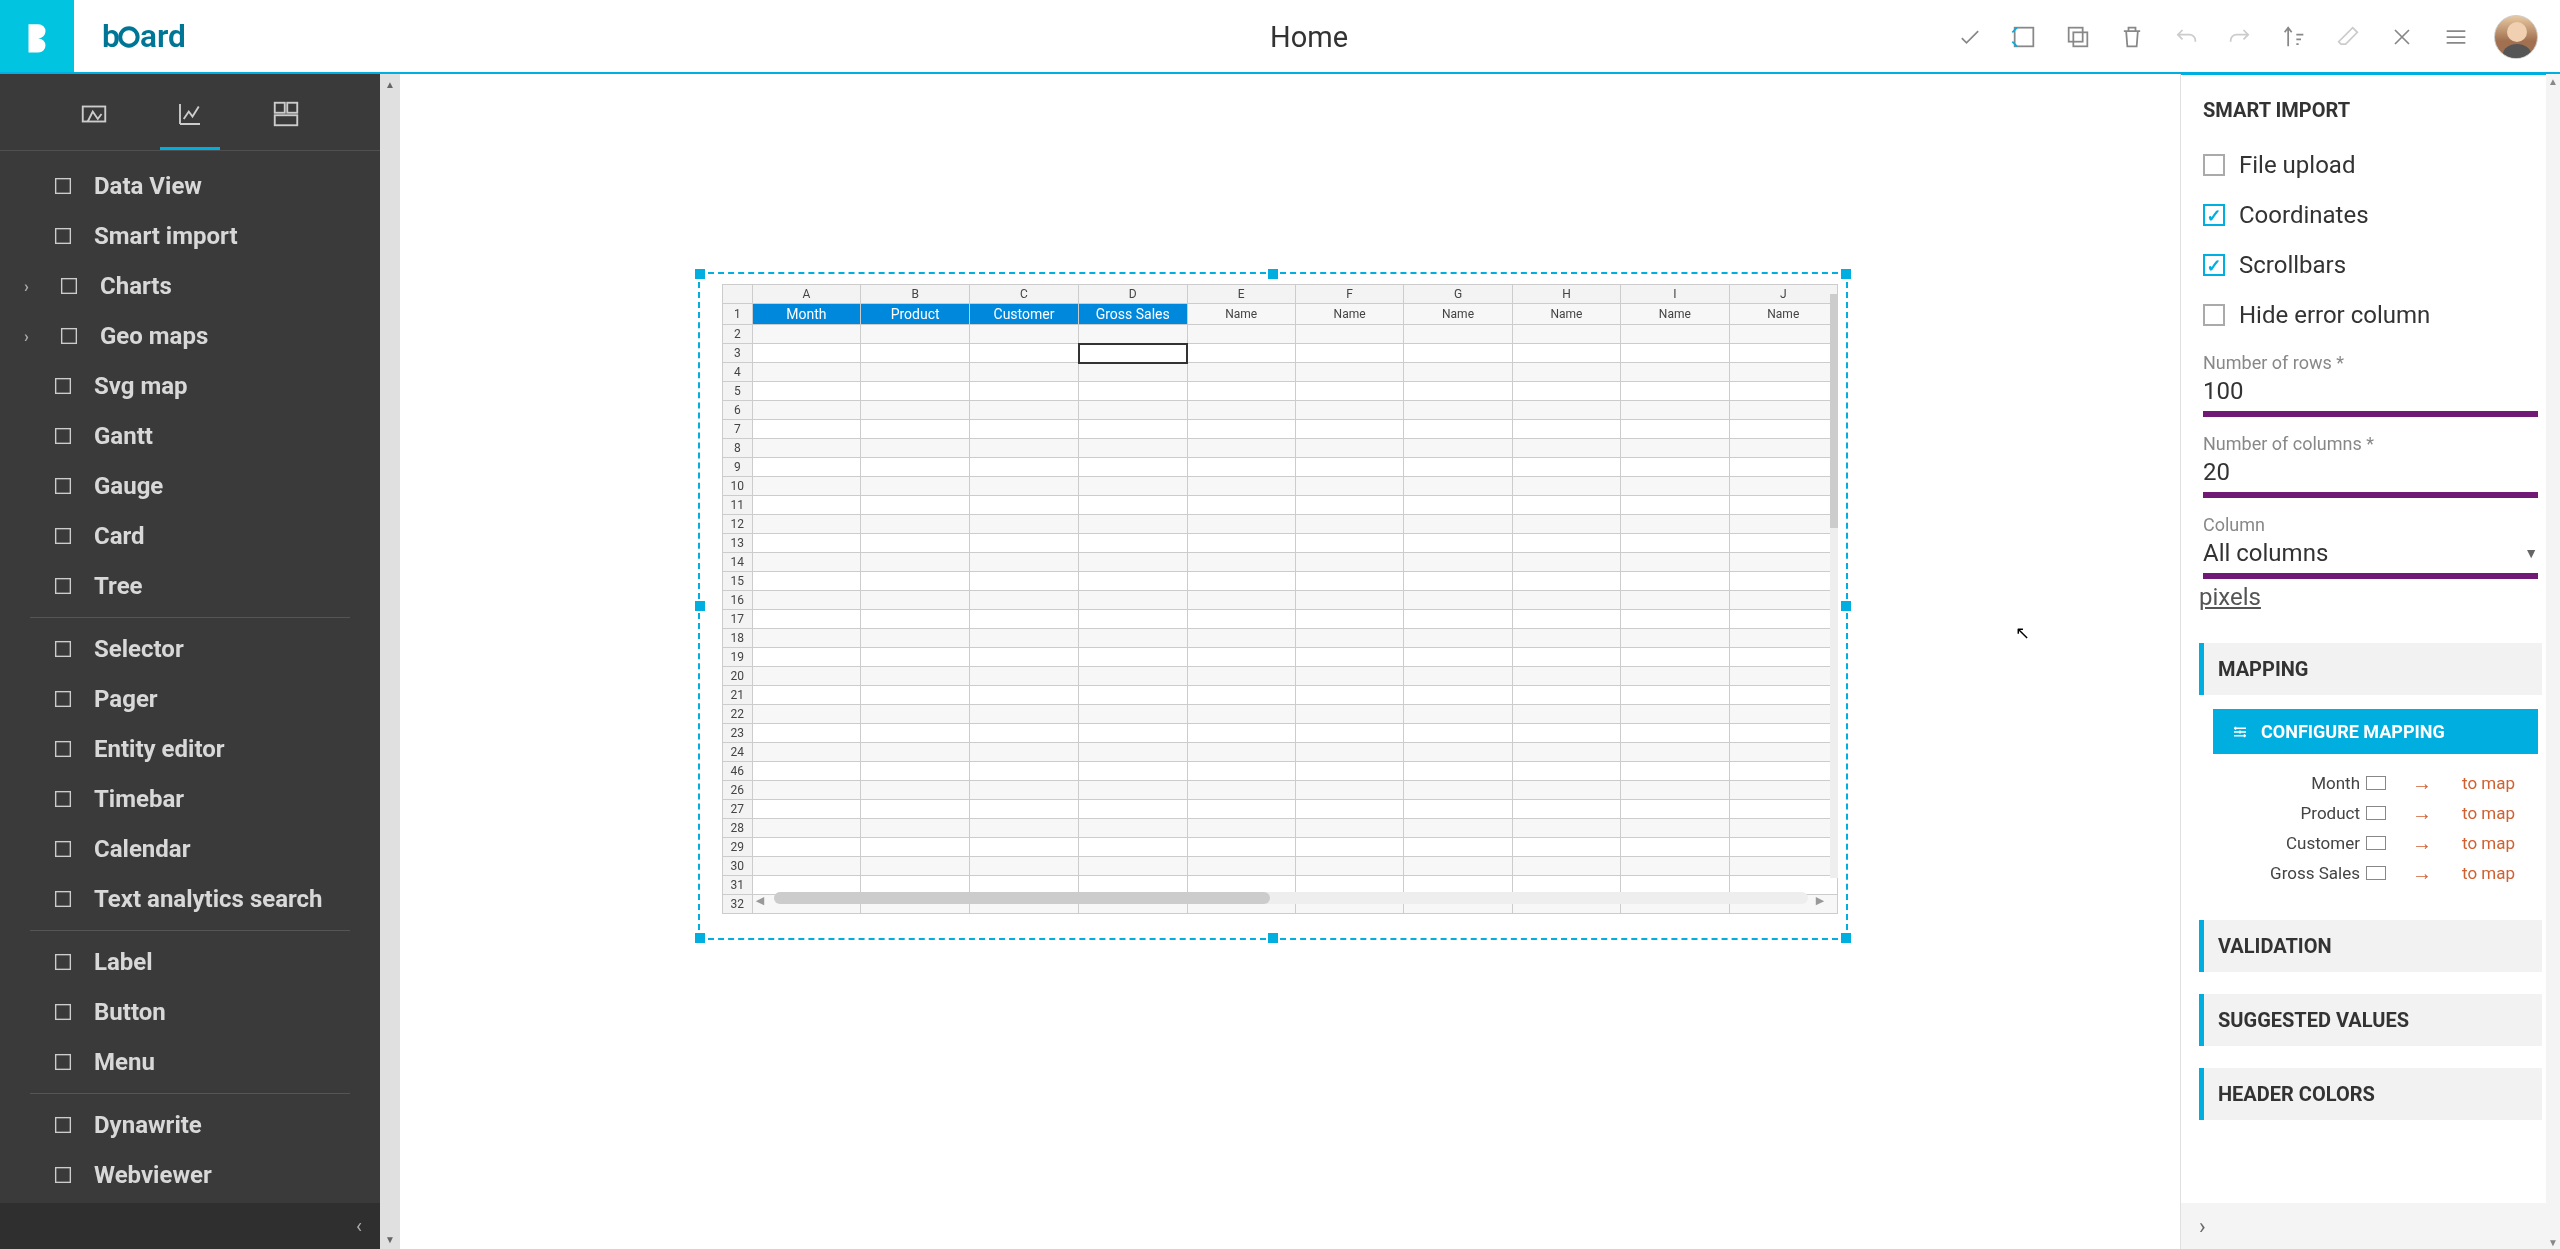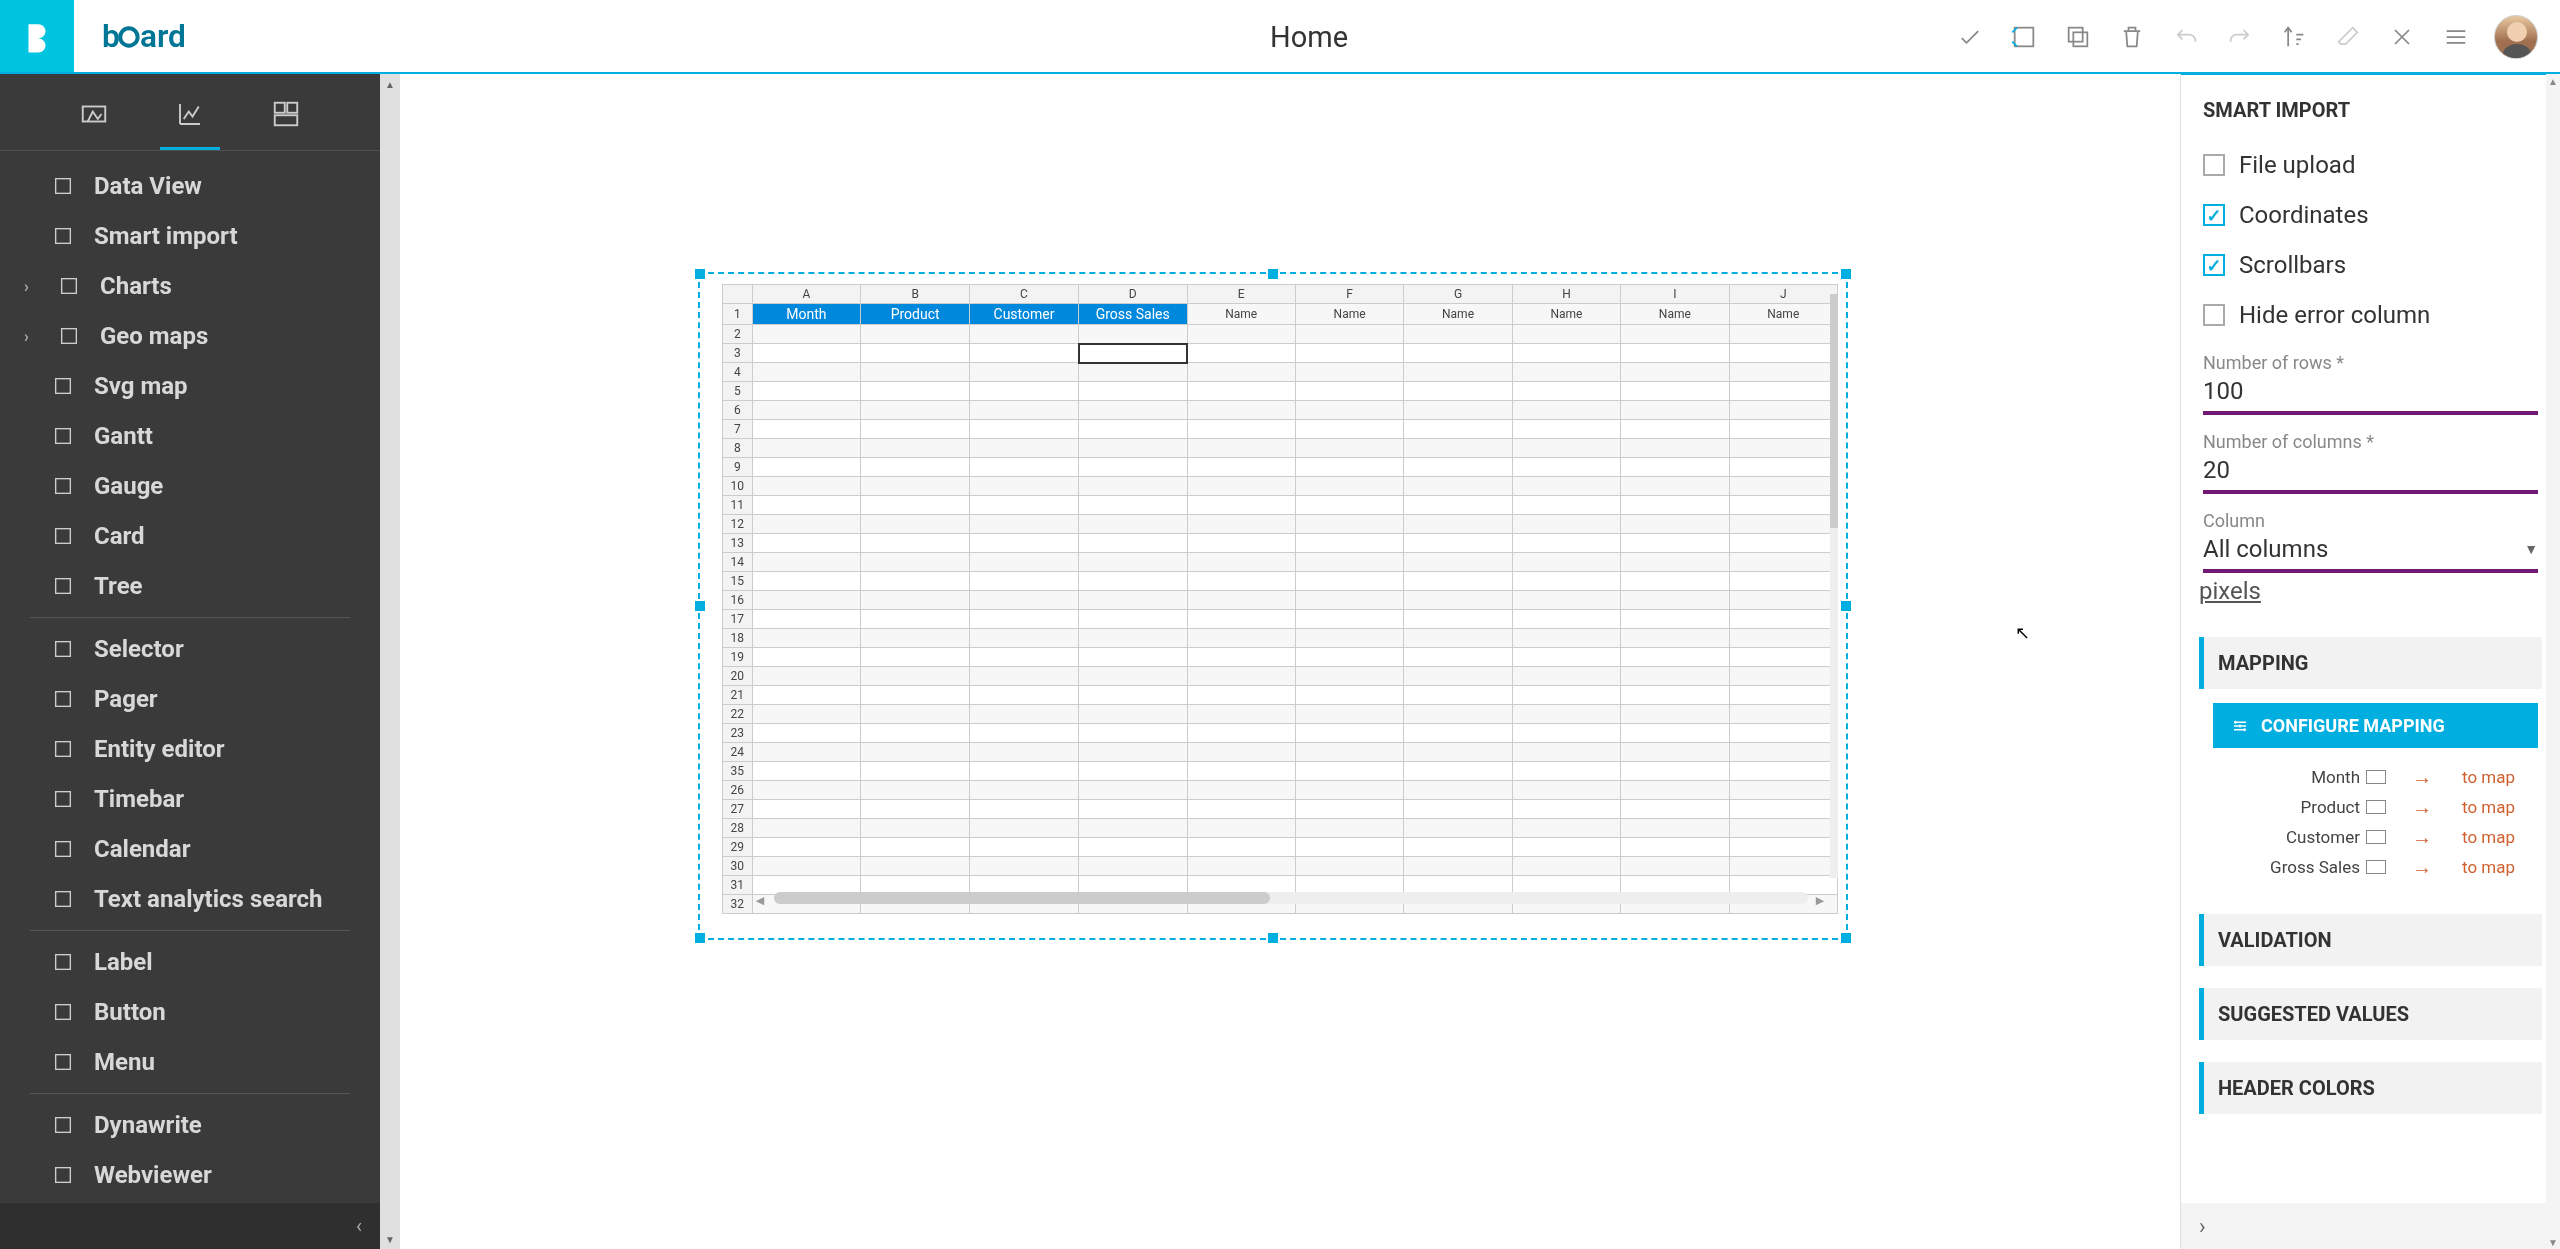--- a/index.html
+++ b/index.html
@@ -77,21 +77,21 @@
 .rpanel { width:380px; border-left:1px solid #e0e0e0; display:flex; flex-direction:column; overflow:hidden; position:relative; }
 .rpanel-body { padding:14px 18px 0 18px; flex:1; overflow:hidden; }
 .rp-title { font-size:20px; font-weight:700; color:#333; padding:10px 4px 18px; }
 .rp-check { display:flex; align-items:center; gap:14px; padding:11px 4px; font-size:24px; color:#333; }
 .rp-check .box { width:22px; height:22px; border:2px solid #aaa; display:flex; align-items:center; justify-content:center; }
 .rp-check.checked .box { border-color:#00aee0; }
 .rp-check.checked .box::after { content:"✓"; color:#00aee0; font-size:18px; font-weight:700; }
 .rp-field { padding:12px 4px 4px; }
 .rp-field label { font-size:18px; color:#888; }
 .rp-field .req { color:#888; }
-.rp-field .val { font-size:24px; color:#333; padding:4px 0 6px; border-bottom:4px solid #701a75; }
+.rp-field .val { font-size:24px; color:#333; padding:4px 0 6px; border-bottom:6px solid #701a75; }
 .rp-field.select .val { display:flex; justify-content:space-between; align-items:center; }
 .rp-field.select .val .dd { color:#666; font-size:14px; }
 .rp-row { display:flex; align-items:flex-end; gap:14px; }
 .rp-row .rp-field { flex:1; }
 .rp-row .unit { font-size:24px; color:#555; padding-bottom:10px;text-decoration:underline; }
 
 .rp-section { margin-top:22px; background:#f2f2f2; border-left:5px solid #00aee0; padding:14px 14px; font-size:20px; font-weight:700; color:#333; }
 .rp-mapbtn { margin:14px 4px 14px 14px; background:#00aee0; color:#fff; padding:12px 18px; font-size:18px; font-weight:700; display:flex; align-items:center; gap:12px; cursor:pointer; }
 .rp-mapbtn svg{width:18px;height:18px;stroke:#fff;fill:none;stroke-width:2;}
 
@@ -715,21 +715,21 @@
                   <td class="data"></td>
                   <td class="data"></td>
                   <td class="data"></td>
                   <td class="data"></td>
                   <td class="data"></td>
                   <td class="data"></td>
                   <td class="data"></td>
                   <td class="data"></td>
                 </tr>
                 <tr>
-                  <th class="rhead">35</th>
+                  <th class="rhead">46</th>
                   <td class="data"></td>
                   <td class="data"></td>
                   <td class="data"></td>
                   <td class="data"></td>
                   <td class="data"></td>
                   <td class="data"></td>
                   <td class="data"></td>
                   <td class="data"></td>
                   <td class="data"></td>
                   <td class="data"></td>

